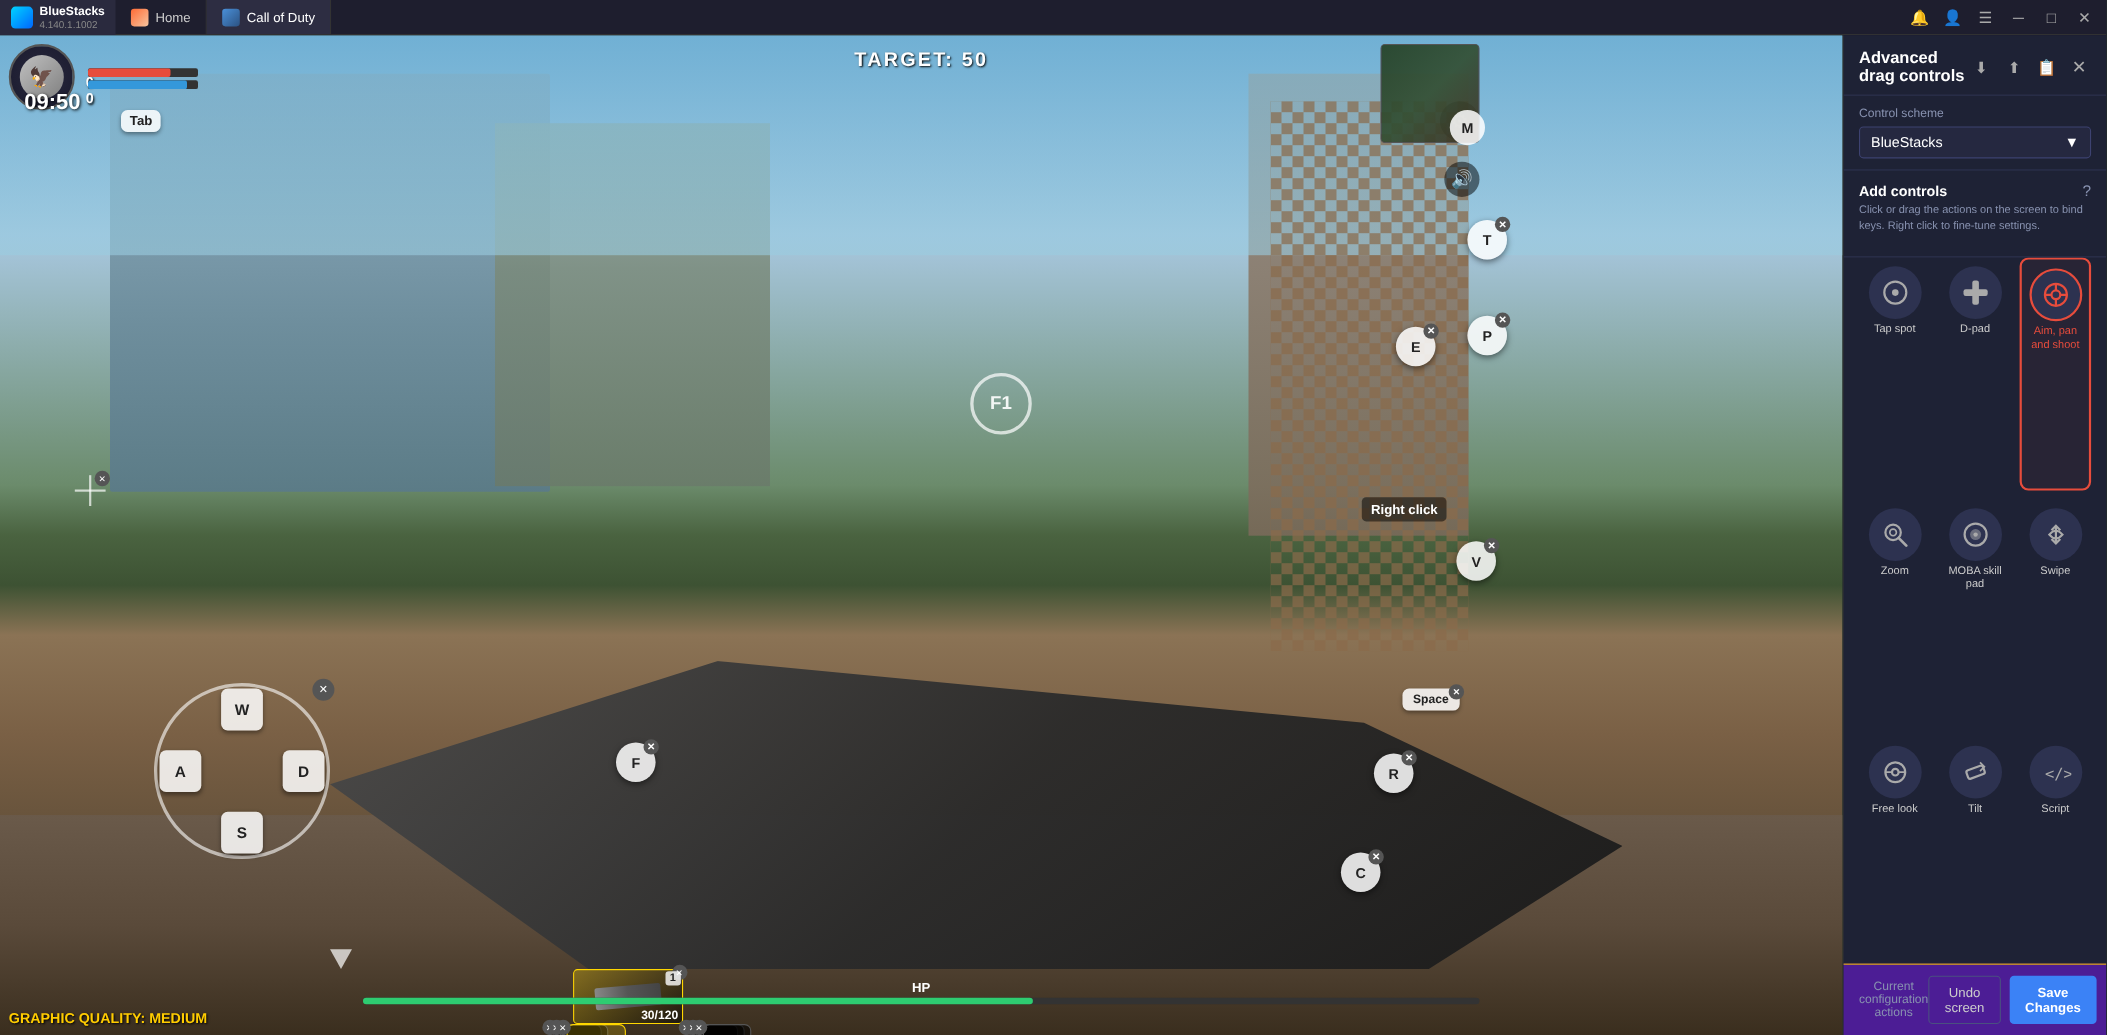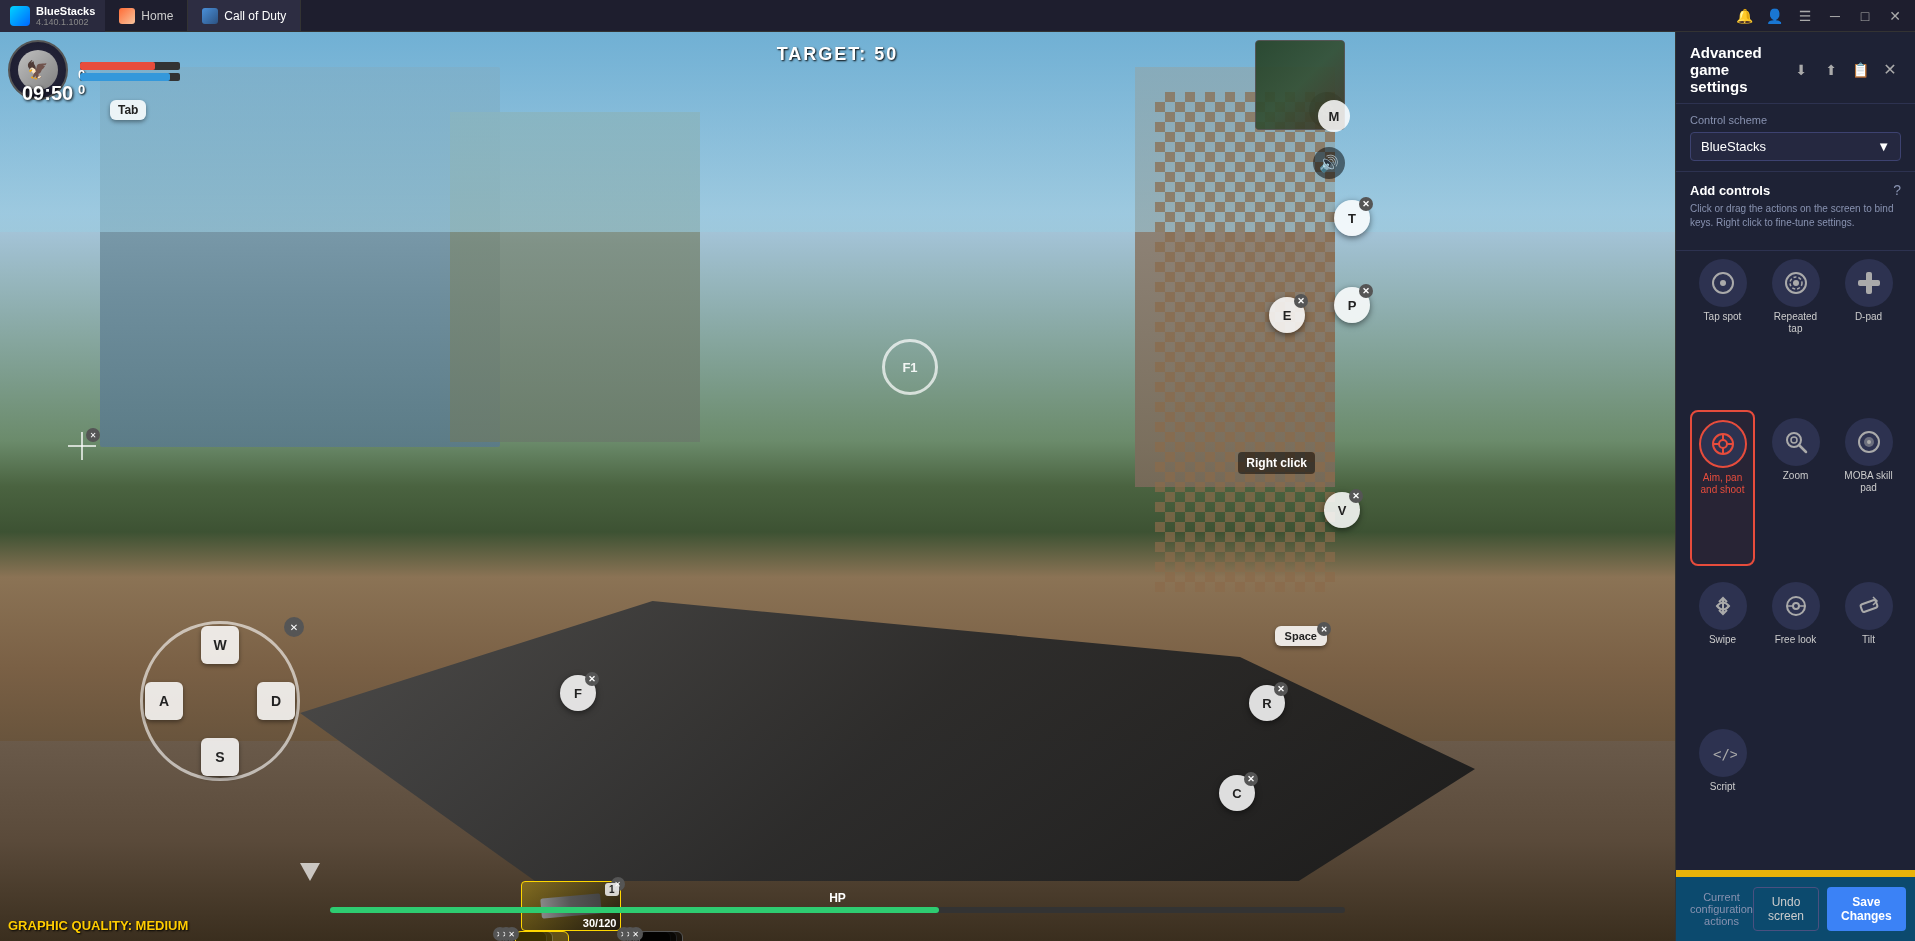--- a/index.html
+++ b/index.html
@@ -318,21 +318,21 @@
       transform: translate(-50%, -50%);
       width: 56px;
       height: 56px;
       border: 3px solid rgba(255,255,255,0.7);
       border-radius: 50%;
       display: flex;
       align-items: center;
       justify-content: center;
     }
     .aim-inner {
-      font-size: 13px;
+      font-size: 17px;
       font-weight: bold;
       color: rgba(255,255,255,0.9);
     }
 
     .graphic-quality {
       position: absolute;
       bottom: 8px;
       left: 8px;
       color: #ffcc00;
       font-size: 13px;
@@ -534,22 +534,22 @@
     }
     .control-item.selected .control-label {
       color: #e74c3c;
     }
 
     
     .panel-footer {
       padding: 10px 14px;
       display: flex;
       align-items: center;
-      border-top: 7px solid #eab308;
-      background: #0c4a6e;
+      border-top: 1px solid #eab308;
+      background: #4c1d95;
     }
     .footer-label {
       color: #8892b0;
       font-size: 11px;
       flex: 1;
       text-align: center;
     }
     .footer-buttons {
       display: flex;
       gap: 8px;
@@ -827,21 +827,21 @@
       <div class="hp-bottom-label">HP</div>
 
       <div class="graphic-quality">GRAPHIC QUALITY: MEDIUM</div>
 
       <div style="position:absolute;bottom:60px;left:300px;width:0;height:0;border-left:10px solid transparent;border-right:10px solid transparent;border-top:18px solid rgba(255,255,255,0.7);"></div>
     </div>
   </div>
 
   <div class="right-panel">
     <div class="panel-header">
-      <div class="panel-title">Advanced game settings</div>
+      <div class="panel-title">Advanced drag controls</div>
       <div class="panel-header-icons">
         <div class="panel-icon-btn" title="Import">⬇</div>
         <div class="panel-icon-btn" title="Export">⬆</div>
         <div class="panel-icon-btn" title="Share">📋</div>
         <div class="panel-close-btn">✕</div>
       </div>
     </div>
 
     <div class="control-scheme-section">
       <div class="section-label">Control scheme</div>
@@ -864,30 +864,20 @@
       <div class="control-item">
         <div class="control-icon-circle">
           <svg width="28" height="28" viewBox="0 0 28 28">
             <circle cx="14" cy="14" r="10" fill="none" stroke="#aaa" stroke-width="2"></circle>
             <circle cx="14" cy="14" r="3" fill="#aaa"></circle>
           </svg>
         </div>
         <span class="control-label">Tap spot</span>
       </div>
 
-      <div class="control-item">
-        <div class="control-icon-circle">
-          <svg width="28" height="28" viewBox="0 0 28 28">
-            <circle cx="14" cy="14" r="10" fill="none" stroke="#aaa" stroke-width="2"></circle>
-            <circle cx="14" cy="14" r="3" fill="#aaa"></circle>
-            <circle cx="14" cy="14" r="6" fill="none" stroke="#aaa" stroke-width="1.5" stroke-dasharray="3,2"></circle>
-          </svg>
-        </div>
-        <span class="control-label">Repeated tap</span>
-      </div>
 
       <div class="control-item">
         <div class="control-icon-circle">
           <svg width="28" height="28" viewBox="0 0 28 28">
             <rect x="11" y="3" width="6" height="22" rx="2" fill="#aaa"></rect>
             <rect x="3" y="11" width="22" height="6" rx="2" fill="#aaa"></rect>
           </svg>
         </div>
         <span class="control-label">D-pad</span>
       </div>

